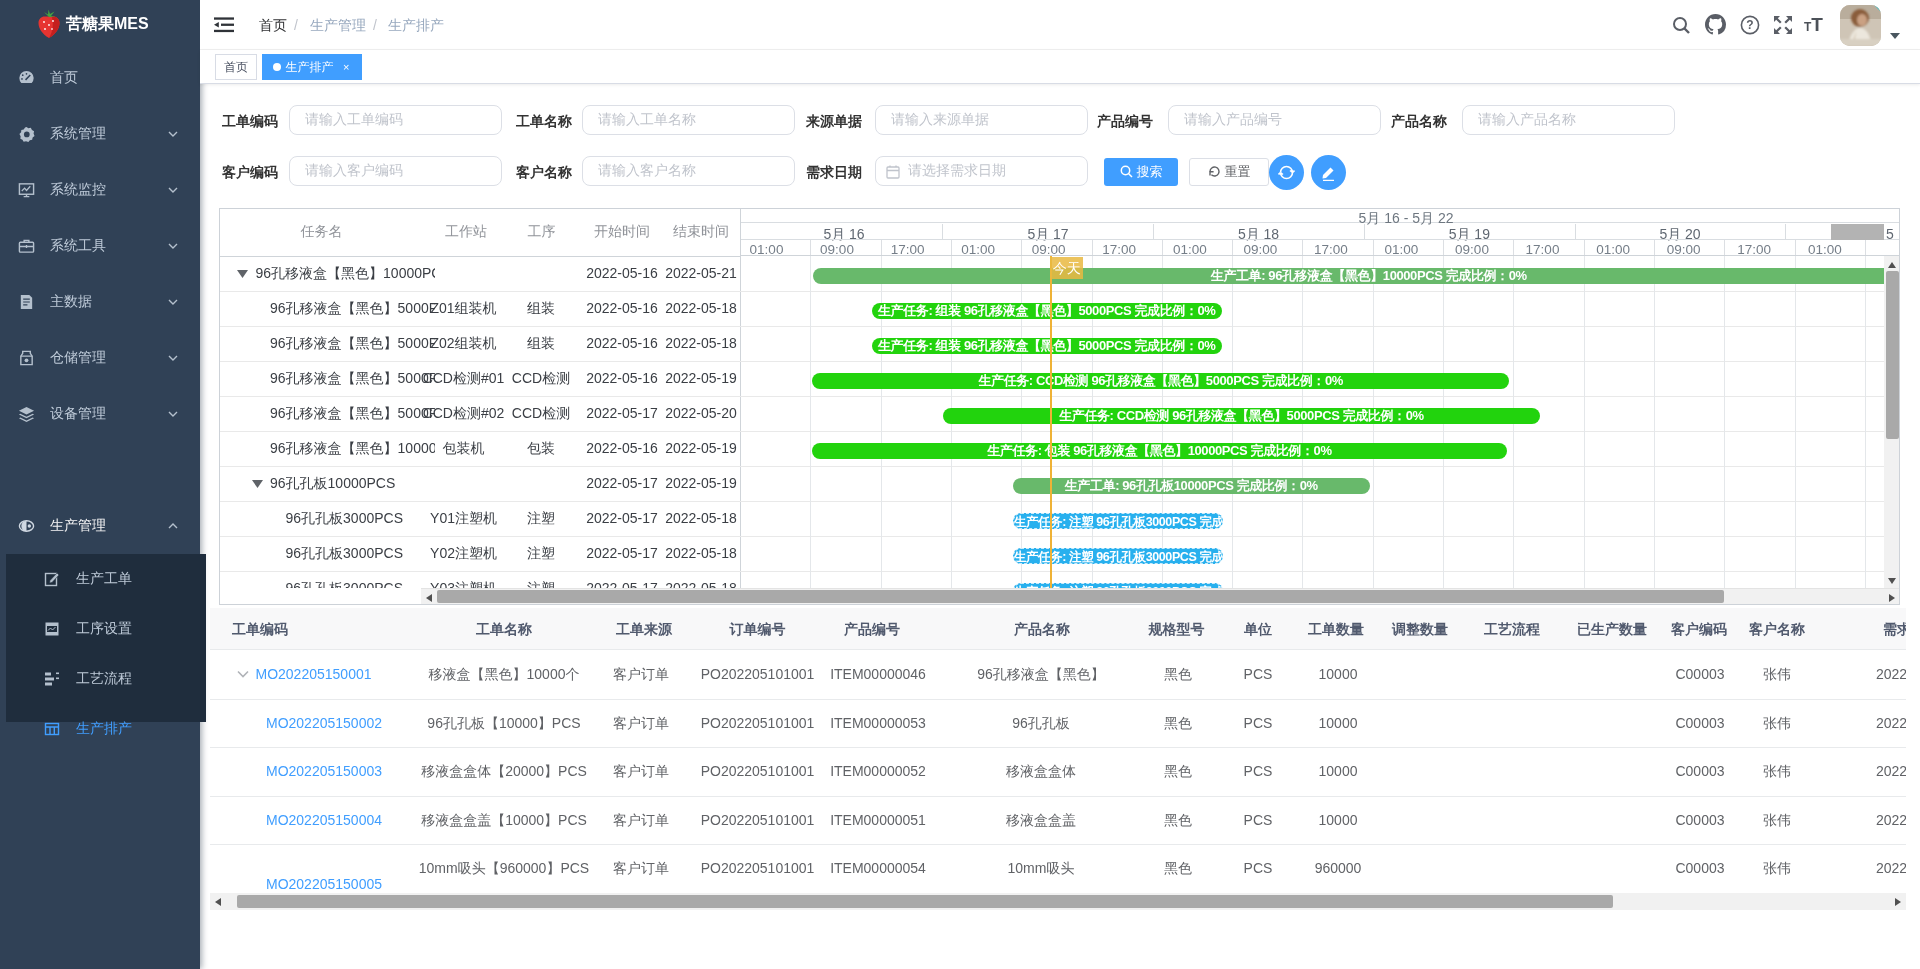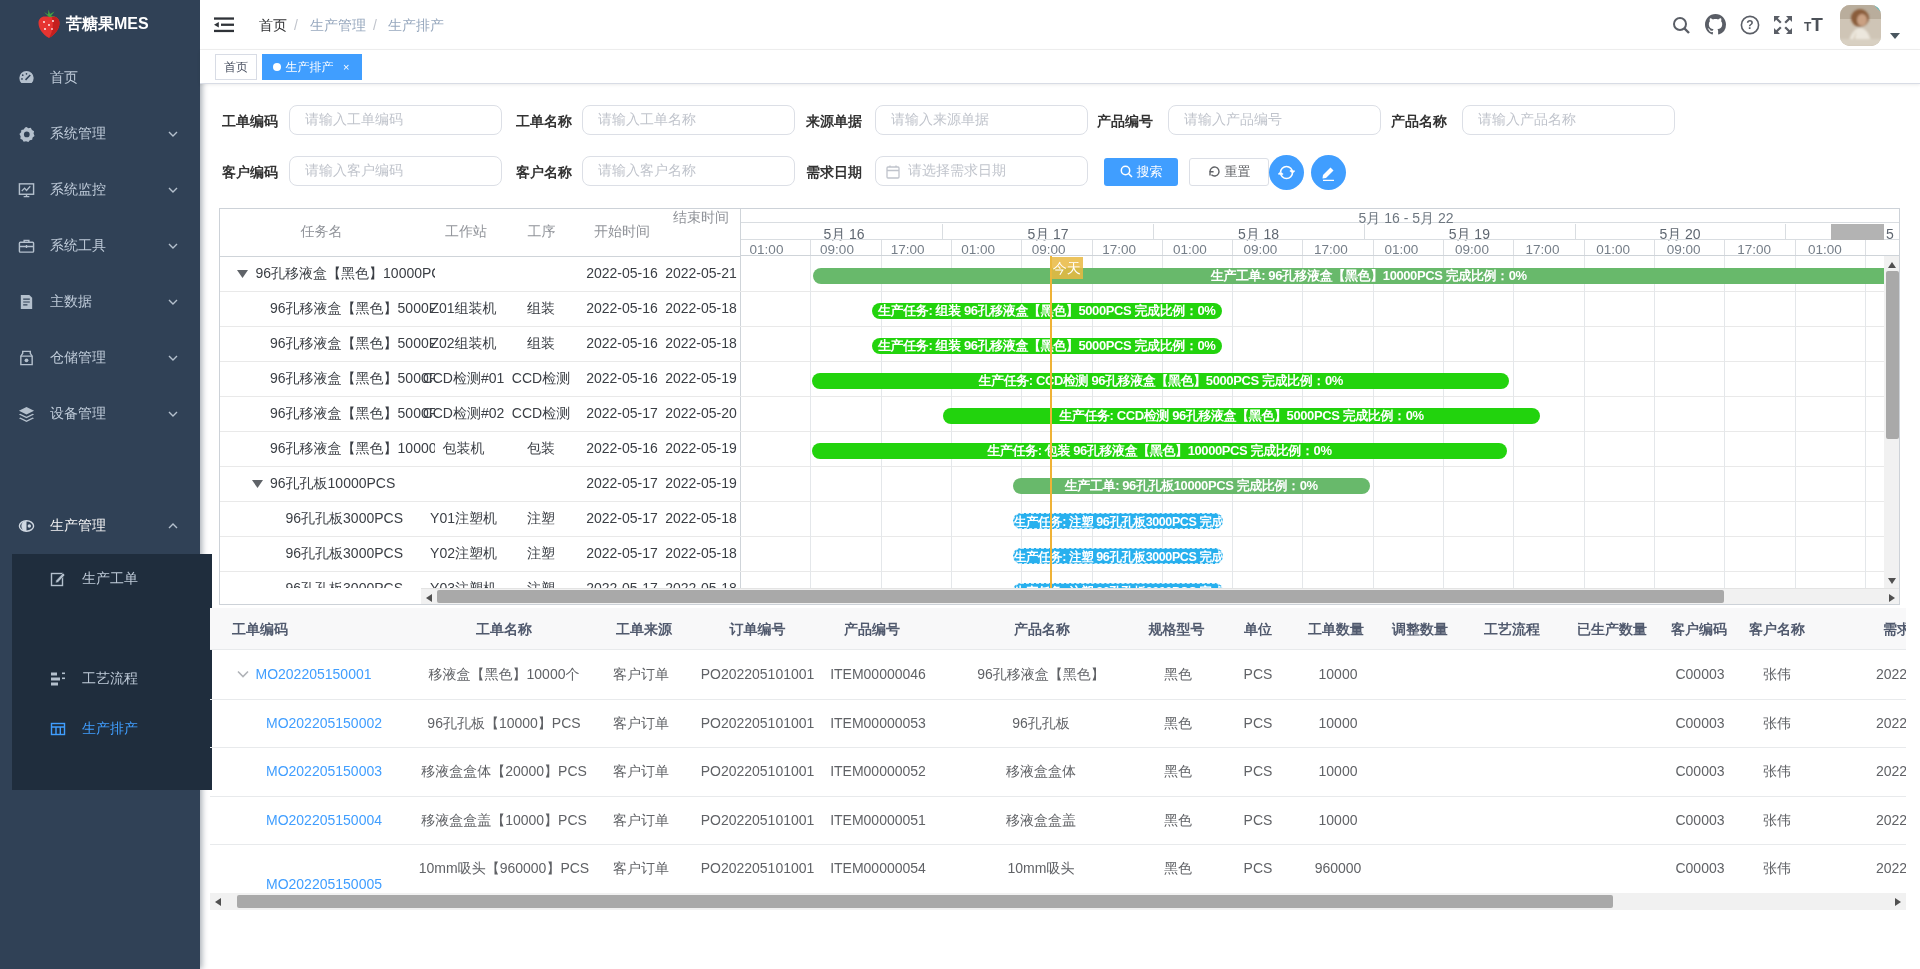--- a/index.html
+++ b/index.html
@@ -7,21 +7,21 @@
 .abs{position:absolute;}
 #page{position:relative;width:1920px;height:969px;background:#fff;}
 
 #sidebar{position:absolute;left:0;top:0;width:200px;height:969px;background:#304156;box-shadow:2px 0 6px rgba(0,21,41,.35);}
 .logo{position:absolute;left:0;top:0;width:200px;height:50px;}
 .logo-title{position:absolute;left:66px;top:14px;color:#fff;font-size:16px;font-weight:bold;white-space:nowrap;}
 .mi{position:absolute;left:0;width:200px;height:56px;color:#bfcbd9;font-size:14px;}
 .mi .txt{position:absolute;left:50px;top:50%;transform:translateY(-50%);white-space:nowrap;}
 .mi .ic{position:absolute;left:18px;top:50%;transform:translateY(-50%);width:17px;height:17px;}
 .mi .chev{position:absolute;left:167px;top:50%;transform:translateY(-50%);width:12px;height:12px;}
-.sub{position:absolute;left:12px;top:554px;width:200px;height:236px;background:#1f2d3d;padding-left:12px;}
+.sub{position:absolute;left:6px;top:554px;width:200px;height:168px;background:#1f2d3d;padding-left:12px;}
 .smi{position:absolute;left:0;width:200px;height:50px;color:#bfcbd9;font-size:14px;}
 .smi .txt{position:absolute;left:70px;top:50%;transform:translateY(-50%);}
 .smi .ic{position:absolute;left:38px;top:50%;transform:translateY(-50%);width:16px;height:16px;}
 .smi.act{color:#409eff;}
 
 #navbar{position:absolute;left:200px;top:0;width:1720px;height:50px;background:#fff;border-bottom:1px solid #f0f0f0;}
 .bc{position:absolute;top:17px;font-size:14px;white-space:nowrap;}
 
 #tags{position:absolute;left:200px;top:50px;width:1720px;height:34px;background:#fff;border-bottom:1px solid #d8dce5;box-shadow:0 1px 3px 0 rgba(0,0,0,.08);}
 .tag{position:absolute;top:4px;height:26px;line-height:25px;font-size:12px;padding:0 8px;border:1px solid #d8dce5;color:#495060;background:#fff;white-space:nowrap;}
@@ -151,20 +151,28 @@
           <path d="M2 8 L6 4 L10 8" stroke="#b4c0cd" stroke-width="1.4" fill="none"></path>
         </svg>
       </div>
 <div class="sub">
 <div class="smi" style="top:0px">
           <svg class="ic" viewBox="0 0 16 16">
             <rect x="1.5" y="2.5" width="11" height="12" fill="none" stroke="#b4c0cd" stroke-width="1.4"></rect>
             <path d="M6 9.5 L13 2 L15 4 L8 11.5 L5.5 12 Z" fill="#b4c0cd" stroke="#1f2d3d" stroke-width="0.6"></path>
           </svg>
           <span class="txt">生产工单</span>
+        </div>
+<div class="smi" style="top:50px">
+          <svg class="ic" viewBox="0 0 16 16">
+            <rect x="1.5" y="1.5" width="13" height="13" fill="#b4c0cd"></rect>
+            <rect x="3" y="5" width="10" height="6" fill="#1f2d3d"></rect>
+            <path d="M4 9.5 L6.5 7 L8.5 9 L11.5 6" stroke="#b4c0cd" stroke-width="1" fill="none"></path>
+          </svg>
+          <span class="txt">工序设置</span>
         </div>
 <div class="smi" style="top:100px">
           <svg class="ic" viewBox="0 0 16 16">
             <rect x="1" y="1.5" width="6" height="3" fill="#b4c0cd"></rect>
             <rect x="1" y="6.5" width="9" height="3" fill="#b4c0cd"></rect>
             <rect x="1" y="11.5" width="7" height="3" fill="#b4c0cd"></rect>
             <rect x="12" y="1.5" width="3" height="1.6" fill="#b4c0cd"></rect>
             <rect x="12" y="6.5" width="3" height="1.6" fill="#b4c0cd"></rect>
           </svg>
           <span class="txt">工艺流程</span>
@@ -341,21 +349,21 @@
 <div class="abs" style="left:1363.6px;top:31px;width:1px;height:16px;background:#dcdfe3"></div>
 <div class="abs" style="left:1433.9px;top:31px;width:1px;height:16px;background:#dcdfe3"></div>
 <div class="abs" style="left:1504.2px;top:31px;width:1px;height:16px;background:#dcdfe3"></div>
 <div class="abs" style="left:1574.5px;top:31px;width:1px;height:16px;background:#dcdfe3"></div>
 <div class="abs" style="left:1644.8px;top:31px;width:1px;height:16px;background:#dcdfe3"></div>
 <div class="abs" style="left:520px;top:31px;width:1159px;height:16px;border-bottom:1px solid #cfd4d9"></div>
 <div class="ghead-txt" style="left:101.5px;top:14px">任务名</div>
 <div class="ghead-txt" style="left:246px;top:14px">工作站</div>
 <div class="ghead-txt" style="left:321.4px;top:14px">工序</div>
 <div class="ghead-txt" style="left:402px;top:14px">开始时间</div>
-<div class="ghead-txt" style="left:481px;top:0">结束时间</div>
+<div class="ghead-txt" style="left:481px;top:14px">结束时间</div>
 <div class="abs" style="left:0;top:47px;width:520px;height:1px;background:#cfd4d9"></div>
 <div class="abs" style="left:520px;top:0;width:1px;height:379px;background:#cfd4d9"></div>
 <div class="abs" style="left:0;top:0;width:520px;height:379px;overflow:hidden">
 <div class="trow" style="left:0;top:47px;width:520px;height:35px;line-height:35px">
 <svg class="abs" style="left:17px;top:14px" width="11" height="8" viewBox="0 0 11 8">
             <path d="M0 0 L11 0 L5.5 8 Z" fill="#5f6368"></path>
           </svg>
 <span class="abs" style="left:35.5px;width:179.5px;overflow:hidden">96孔移液盒【黑色】10000PCS</span>
 <span class="tc" style="left:402px">2022-05-16</span>
 <span class="tc" style="left:481px">2022-05-21</span>

